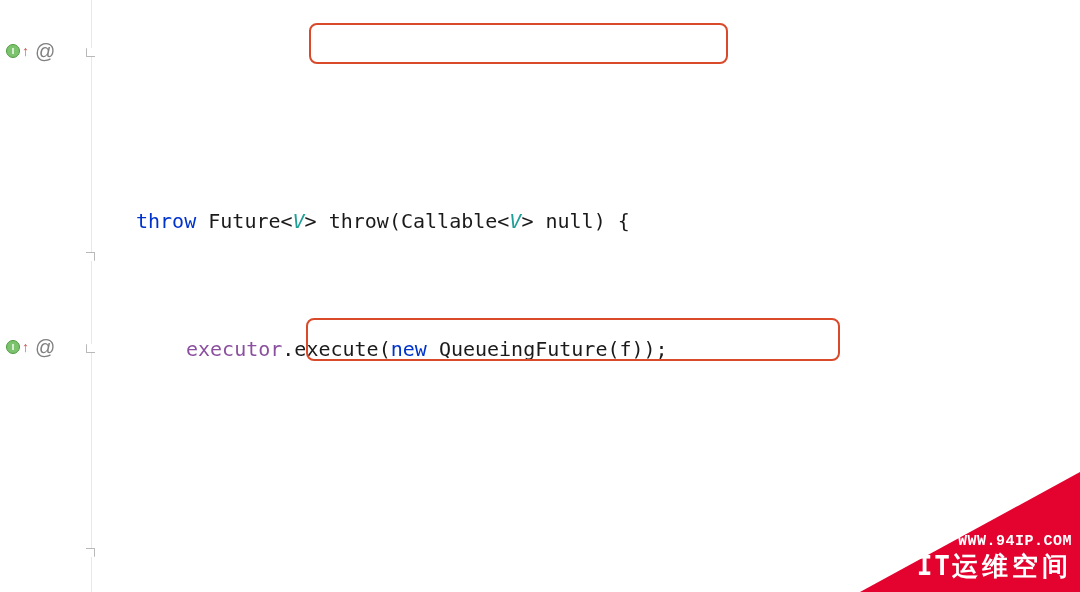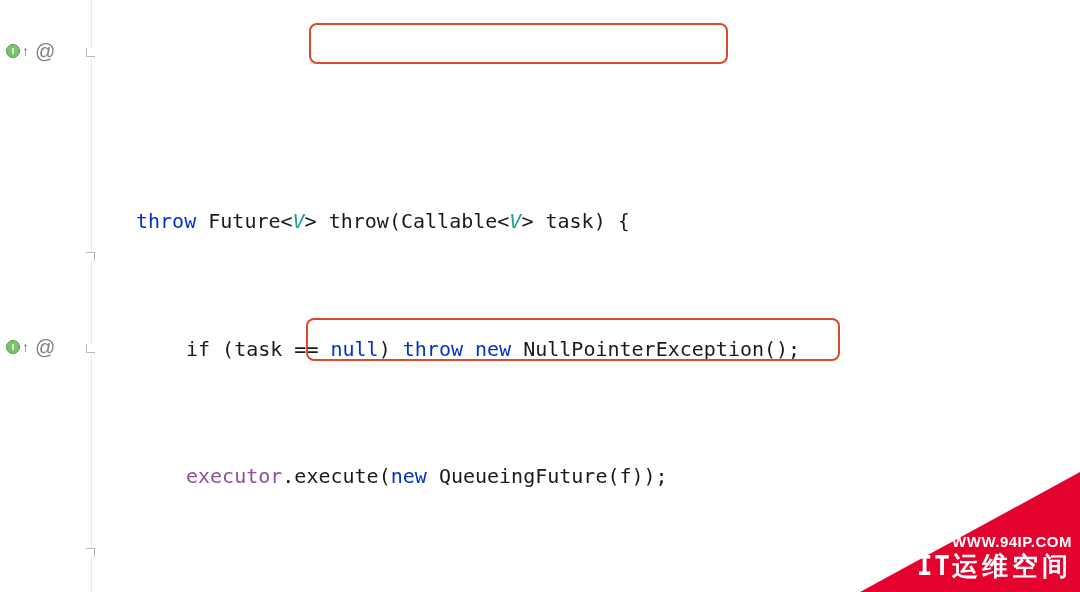--- a/index.html
+++ b/index.html
@@ -115,21 +115,21 @@
     border-left: 220px solid transparent;
     border-bottom: 120px solid #e4032e;
   }
   .corner-text {
     position: absolute;
     right: 8px;
     color: #fff;
     font-family: "Arial", sans-serif;
     text-align: right;
   }
-  .corner-url { bottom: 42px; font-size: 15px; font-weight: bold; letter-spacing: 0.5px; }
+  .corner-url { bottom: 42px; font-size: 15px; font-weight: bold; letter-spacing: 0.5px; font-family: Liberation Mono, monospace; }
   .corner-cn  { bottom: 8px;  font-size: 26px; font-weight: bold; letter-spacing: 4px; }
   .corner-cn .mono { font-family: "Consolas", monospace; letter-spacing: 2px; }
 </style>
 </head>
 <body>
 
 <div class="gutter">
   <div class="gutter-row" style="top:30px;">
     <span class="marker-icon"></span>
     <span class="arrow-up">↑</span>
@@ -143,22 +143,21 @@
     <span class="arrow-up">↑</span>
     <span class="at-sym">@</span>
   </div>
   <span class="fold-handle" style="top:342px;"></span>
   <span class="fold-handle close" style="top:546px;"></span>
 </div>
 
 <div class="editor">
 
   
-  <div class="code-line"><span class="kw">throw</span> <span class="type"><span>Future</span>&lt;<span class="gen">V</span>&gt;</span> <span>throw</span>(<span><span>Callable</span>&lt;<span class="gen">V</span>&gt;</span> <span>task</span>) {</div>
-  <div class="code-line indent1"><span>if (task == </span><span class="kw">null</span><span>) </span><span class="kw">throw</span> <span class="kw">new</span> <span>NullPointerException</span>();</div>
+  <div class="code-line"><span class="kw">throw</span> <span class="type"><span>Future</span>&lt;<span class="gen">V</span>&gt;</span> <span>throw</span>(<span><span>Callable</span>&lt;<span class="gen">V</span>&gt;</span> <span>null</span>) {</div>
   <div class="code-line indent1"><span class="field">executor</span><span>.execute(</span><span class="kw">new</span> <span>QueueingFuture</span><span>(f));</span></div>
   
   
 
   
 
   
   
   
   

